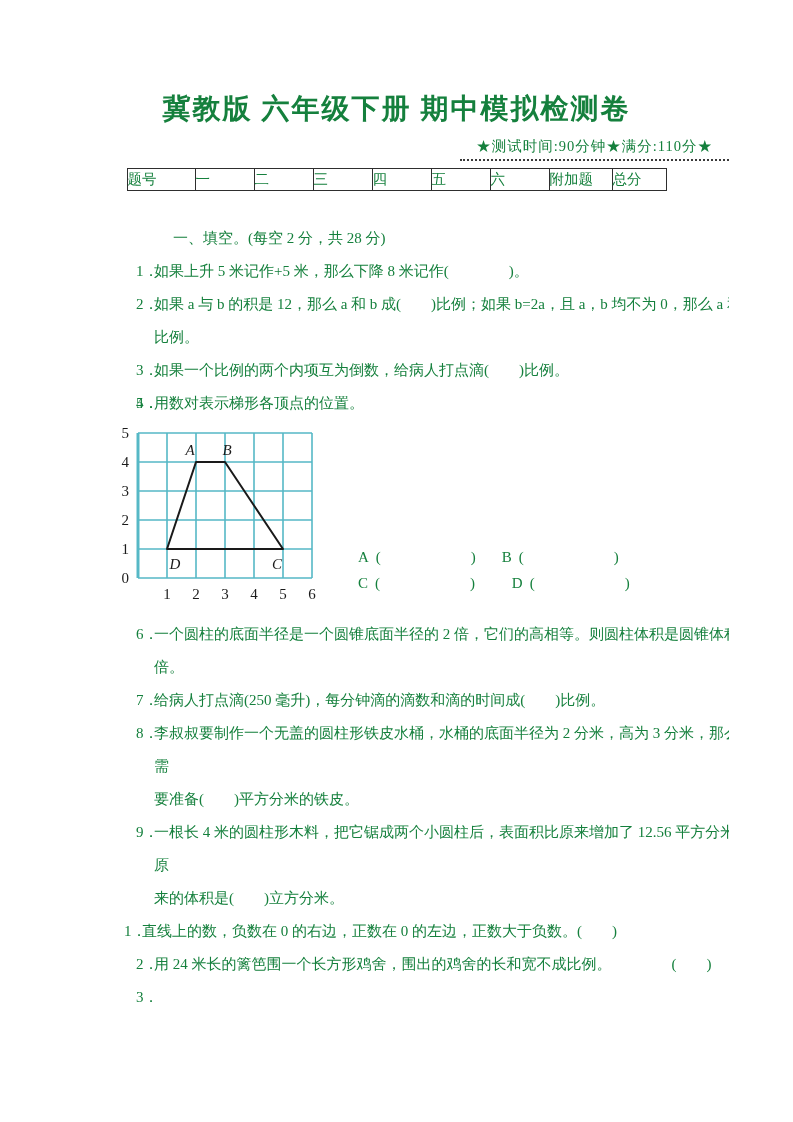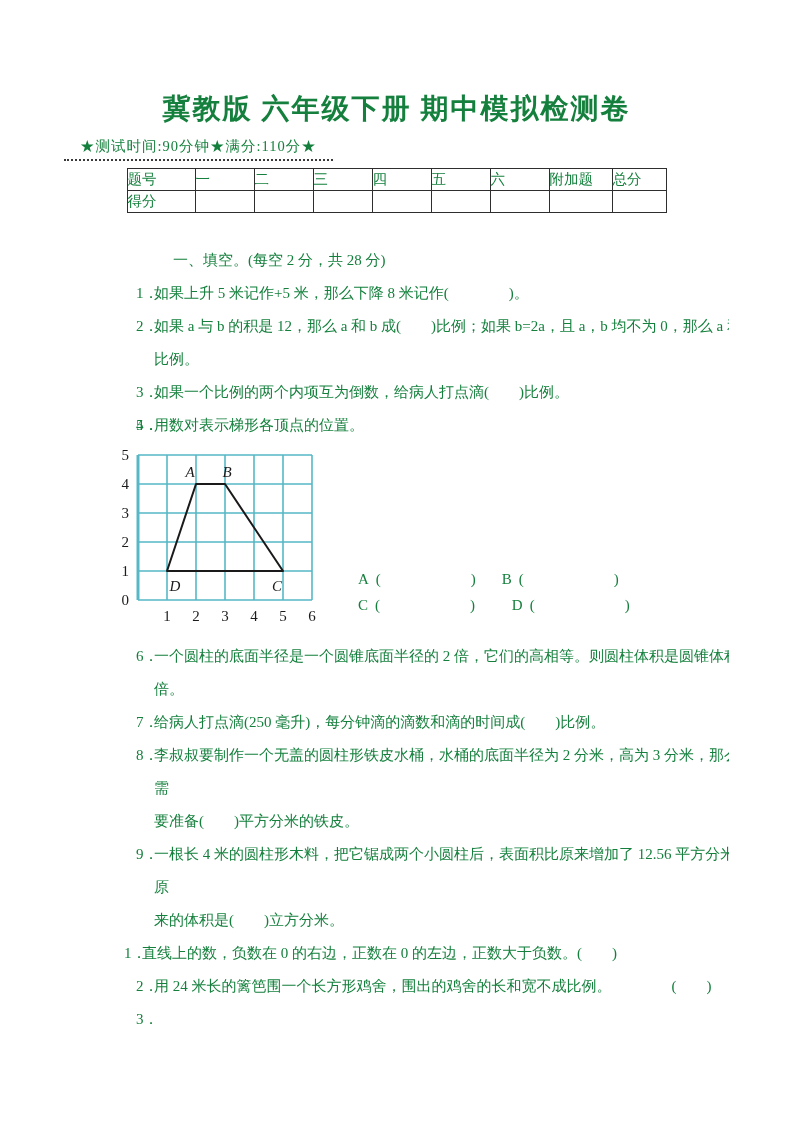--- a/index.html
+++ b/index.html
@@ -5,21 +5,21 @@
   html,body { margin:0; padding:0; background:#ffffff; }
   .page {
     position:relative; width:665px; height:1122px; margin:0 auto;
     background:#ffffff; color:#15803d; overflow:hidden;
     font-family:"Liberation Serif","DejaVu Serif",serif;
   }
   .title {
     padding-top:90px; text-align:center;
     font-size:28px; font-weight:bold; letter-spacing:2px;
   }
-  .subtitle-row { text-align:left; margin-top:9px; }
+  .subtitle-row { text-align:right; margin-top:9px; }
   .subtitle {
     display:inline-block; font-size:14.5px; letter-spacing:1px;
     border-bottom:2px dotted #3a3a3a; padding:0 16px 3px 16px;
   }
   table.score-table {
     border-collapse:collapse; margin:7px auto 0 auto; table-layout:fixed;
   }
   table.score-table td {
     border:1.2px solid #2e2e2e; height:21px; padding:0;
     text-align:left; vertical-align:middle; font-size:14.5px;
@@ -73,31 +73,20 @@
         <tr>
       <td>题号</td>
       <td>一</td>
       <td>二</td>
       <td>三</td>
       <td>四</td>
       <td>五</td>
       <td>六</td>
       <td>附加题</td>
       <td>总分</td>
-    </tr>
-    <tr>
-      <td>得分</td>
-      <td></td>
-      <td></td>
-      <td></td>
-      <td></td>
-      <td></td>
-      <td></td>
-      <td></td>
-      <td></td>
     </tr>
   </tbody>
     </table>
 
   <div class="content">
 
     <div class="sec-heading">一、填空。(每空 2 分，共 28 分)</div>
 
     <div class="q">
       <span class="qnum">1．</span>

